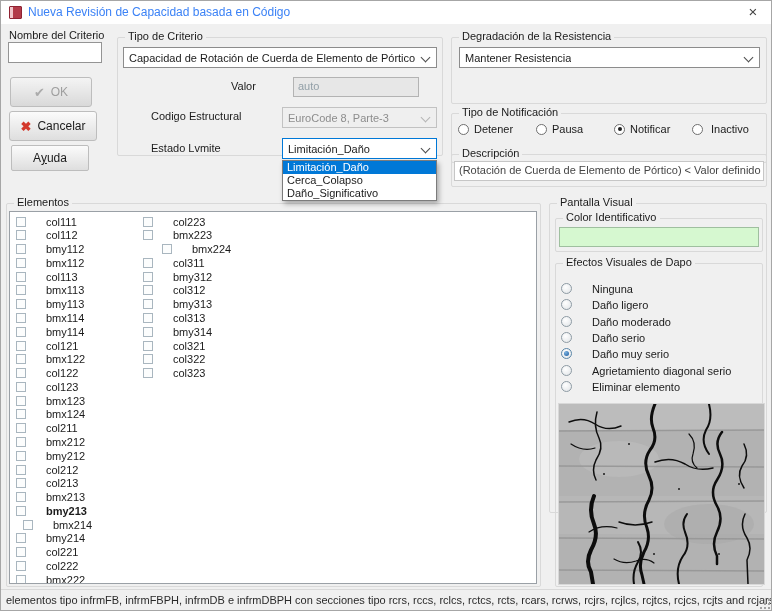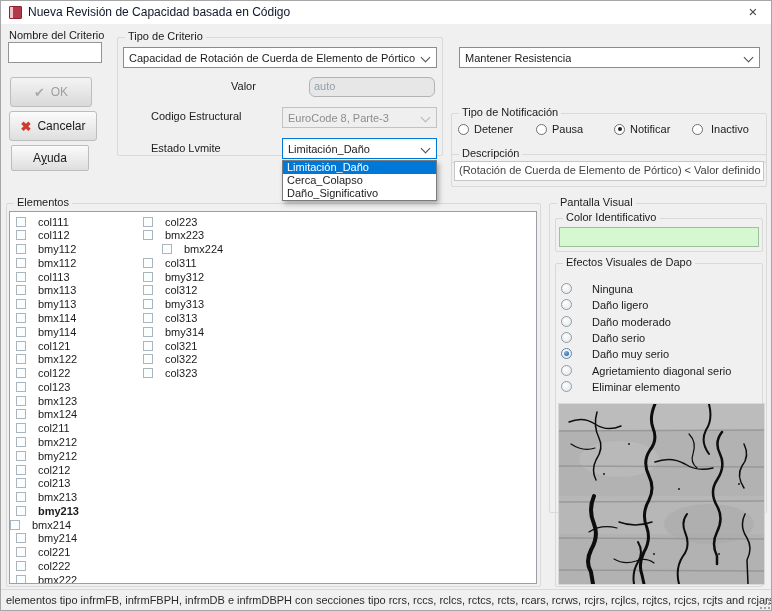--- a/index.html
+++ b/index.html
@@ -3,21 +3,21 @@
 <meta charset="utf-8">
 <style>
   html,body{margin:0;padding:0;background:#cfcfcf;}
   *{box-sizing:border-box;}
   .win{position:relative;width:772px;height:611px;background:#f0f0f0;border:1px solid #a6a6a6;
        font-family:"Liberation Sans",sans-serif;font-size:11px;color:#1b1b1b;overflow:hidden;}
   
   .titlebar{position:absolute;left:0;top:0;width:100%;height:23px;background:#ffffff;}
   .appicon{position:absolute;left:8px;top:5px;width:13px;height:13px;border:1px solid #8f2232;border-radius:1px;
            background:linear-gradient(90deg,#f0c6ca 0 3px,#b23a48 3px);}
-  .title{position:absolute;left:27px;top:4px;font-size:12px;color:#0f172a;white-space:nowrap;}
+  .title{position:absolute;left:27px;top:4px;font-size:12px;color:#3b82f6;white-space:nowrap;}
   .closebtn{position:absolute;right:0;top:0;width:36px;height:23px;text-align:center;line-height:21px;
             font-size:15px;color:#444;cursor:pointer;}
   
   .lbl{position:absolute;white-space:nowrap;}
   .lbl.r{}
   .textbox{position:absolute;background:#fff;border:1px solid #949494;padding:2px 4px;white-space:nowrap;overflow:hidden;font:inherit;}
   .textbox.dis{background:#e7e7e7;border-color:#b3b3b3;color:#93a0a8;}
   .groupbox{position:absolute;border:1px solid #d9d9d9;border-radius:2px;}
   .gblabel{position:absolute;top:-8px;left:7px;background:#f0f0f0;padding:0 3px;white-space:nowrap;}
   .combo{position:absolute;height:21px;background:#fff;border:1px solid #8c8c8c;display:flex;align-items:center;
@@ -37,21 +37,21 @@
   .btn.dis{color:#9f9f9f;cursor:default;background:linear-gradient(#f4f4f4,#d9d9d9);}
   .checkglyph{color:#ababab;font-size:13px;}
   .xglyph{color:#d3392c;font-size:13px;font-weight:bold;}
   .accel{text-decoration:underline;}
   
   .radio-item{position:absolute;top:9px;display:flex;align-items:center;gap:5px;cursor:default;}
   .radc{width:11px;height:11px;border:1px solid #6f6f6f;border-radius:50%;background:#fff;display:inline-block;position:relative;flex:0 0 auto;}
   .radc.on::after{content:"";position:absolute;left:2.5px;top:2.5px;width:4px;height:4px;border-radius:50%;background:#1f1f1f;}
   
   .listbox{position:absolute;left:8px;top:210px;width:528px;height:373px;background:#fff;border:1px solid #9aa0a6;overflow:hidden;}
-  .lrow{position:absolute;display:flex;align-items:center;gap:12px;height:13px;cursor:default;}
+  .lrow{position:absolute;display:flex;align-items:center;gap:20px;height:13px;cursor:default;}
   .cbx{width:10px;height:10px;border:1px solid #a9b6bf;background:#fcfdfd;display:inline-block;flex:0 0 auto;}
   
   .erow{position:absolute;left:0;display:flex;align-items:flex-start;gap:20px;height:14px;cursor:default;}
   .rad7{width:11px;height:11px;border-radius:50%;border:1px solid #8e9ba4;background:radial-gradient(circle at 40% 35%,#fff,#dfe3e6);position:relative;flex:0 0 auto;}
   .rad7.on{border-color:#5c87a8;}
   .rad7.on::after{content:"";position:absolute;left:2px;top:2px;width:5px;height:5px;border-radius:50%;
                   background:radial-gradient(circle at 35% 30%,#7ab2e0,#1d5a9e);}
   .swatch{position:absolute;left:558px;top:226px;width:200px;height:20px;border:1px solid #9fbf9f;cursor:pointer;}
   .picture{position:absolute;left:557px;top:402px;width:207px;height:182px;border:1px solid #d8d8d8;background:#b2b2b2;}
   .picture svg{display:block;}
@@ -87,39 +87,42 @@
   </div>
 
   <div class="groupbox" style="left:116px;top:36px;width:326px;height:119px;">
     <span class="gblabel">Tipo de Criterio</span>
   </div>
   <div class="combo" style="left:122px;top:46px;width:314px;">
     <span class="ctext">Capacidad de Rotación de Cuerda de Elemento de Pórtico</span>
     <span class="chev"></span>
   </div>
   <div class="lbl r" style="left:230px;top:79px;width:75px;">Valor</div>
-  <div class="textbox dis" style="left:308px;top:76px;width:126px;height:20px;border-radius:6px;">
+  <div class="textbox dis" style="left:292px;top:76px;width:126px;height:20px;">
     <span>auto</span>
   </div>
   <div class="lbl r" style="left:150px;top:109px;width:126px;">Codigo Estructural</div>
   <div class="combo dis" style="left:281px;top:106px;width:155px;">
     <span class="ctext">EuroCode 8, Parte-3</span>
     <span class="chev"></span>
   </div>
   <div class="lbl r" style="left:150px;top:141px;width:126px;">Estado Lvmite</div>
   <div class="combo focus" style="left:281px;top:137px;width:155px;">
     <span class="ctext">Limitación_Daño</span>
     <span class="chev"></span>
   </div>
   <div class="dropdown" id="estado-list">
       <div class="dd-item sel">Limitación_Daño</div>
       <div class="dd-item">Cerca_Colapso</div>
       <div class="dd-item">Daño_Significativo</div>
     </div>
 
+  <div class="groupbox" style="left:450px;top:36px;width:316px;height:67px;">
+    <span class="gblabel">Degradación de la Resistencia</span>
+  </div>
   <div class="combo" style="left:458px;top:46px;width:301px;">
     <span class="ctext">Mantener Resistencia</span>
     <span class="chev"></span>
   </div>
 
   <div class="groupbox" style="left:450px;top:112px;width:316px;height:50px;" id="notif-row">
     <span class="gblabel">Tipo de Notificación</span>
   <span class="radio-item" style="left: 6px;">
         <span class="radc"></span>
         <span class="radlbl">Detener</span>
@@ -230,21 +233,21 @@
         <span class="cblbl">col213</span>
       </div>
       <div class="lrow" style="left: 6px; top: 278.6px;">
         <span class="cbx"></span>
         <span class="cblbl">bmx213</span>
       </div>
       <div class="lrow" style="left: 6px; top: 292.38px; font-weight: bold;">
         <span class="cbx"></span>
         <span class="cblbl">bmy213</span>
       </div>
-      <div class="lrow" style="left: 0; top: 306.16px;">
+      <div class="lrow" style="left: 13px; top: 306.16px;">
         <span class="cbx"></span>
         <span class="cblbl">bmx214</span>
       </div>
       <div class="lrow" style="left: 6px; top: 319.94px;">
         <span class="cbx"></span>
         <span class="cblbl">bmy214</span>
       </div>
       <div class="lrow" style="left: 6px; top: 333.72px;">
         <span class="cbx"></span>
         <span class="cblbl">col221</span>

